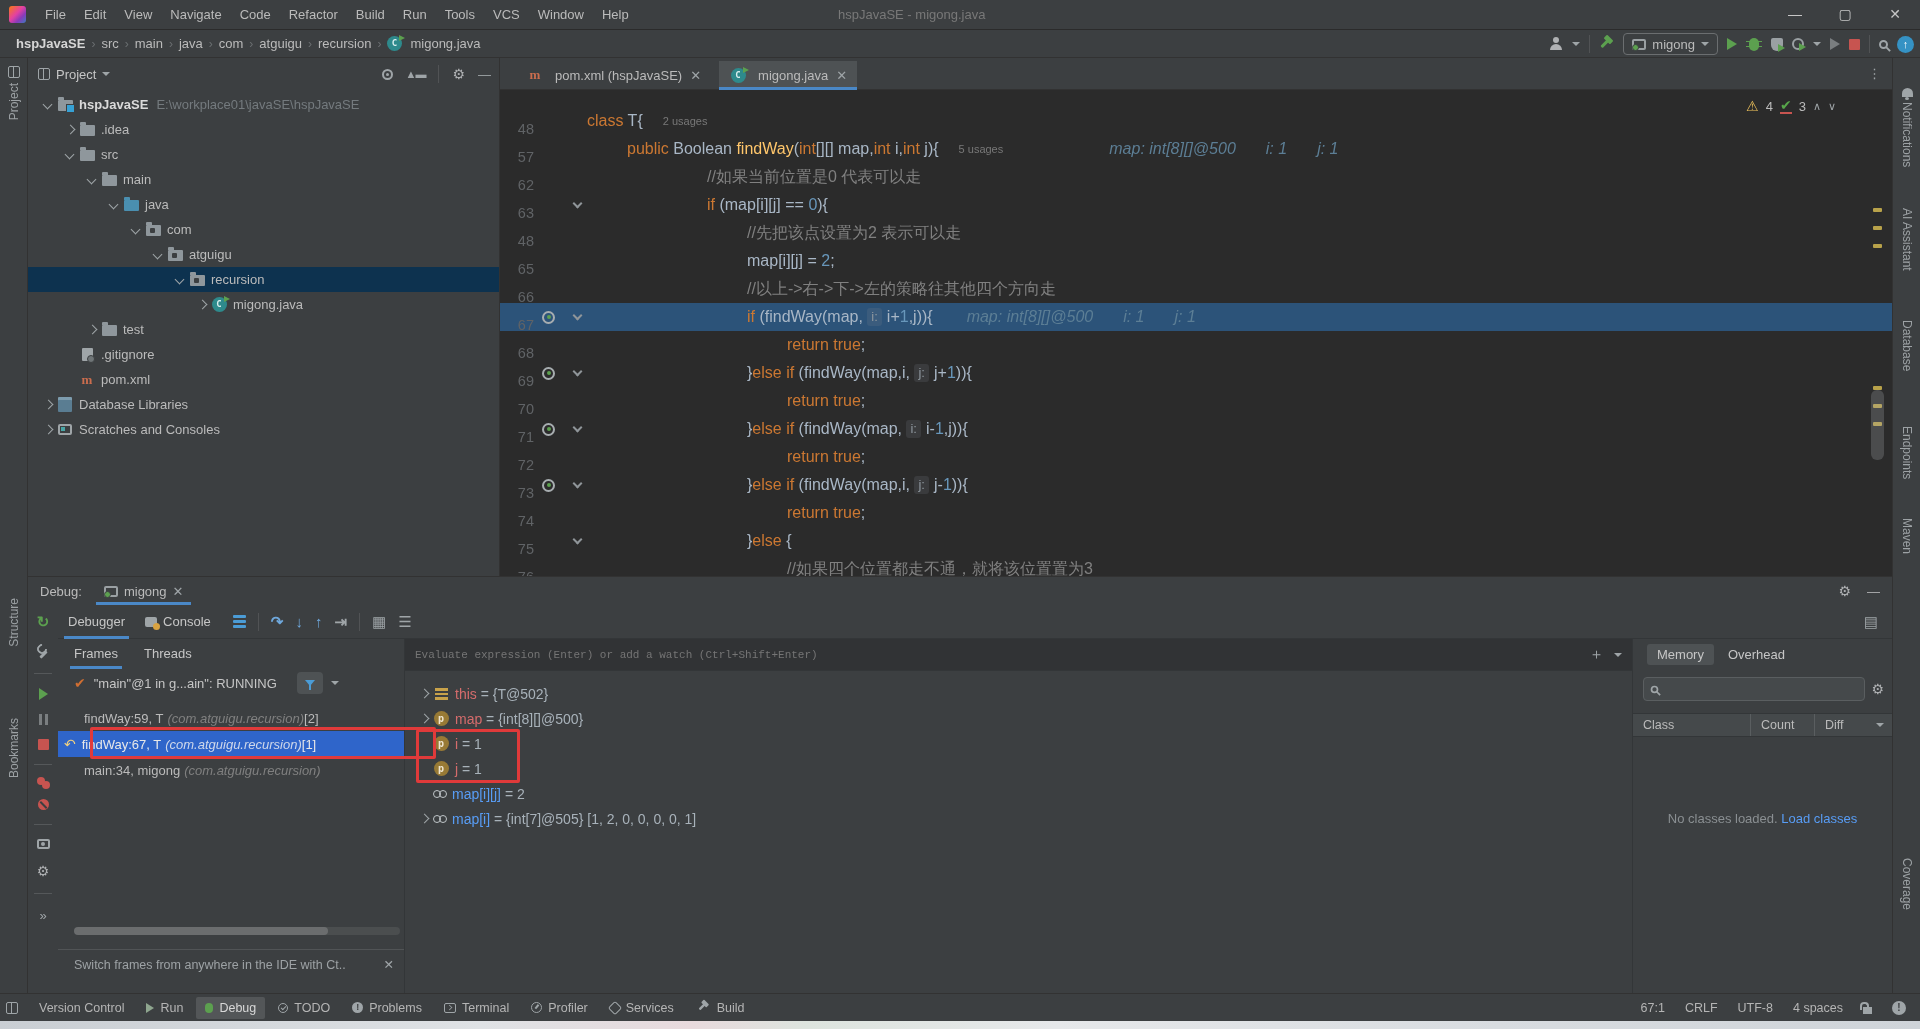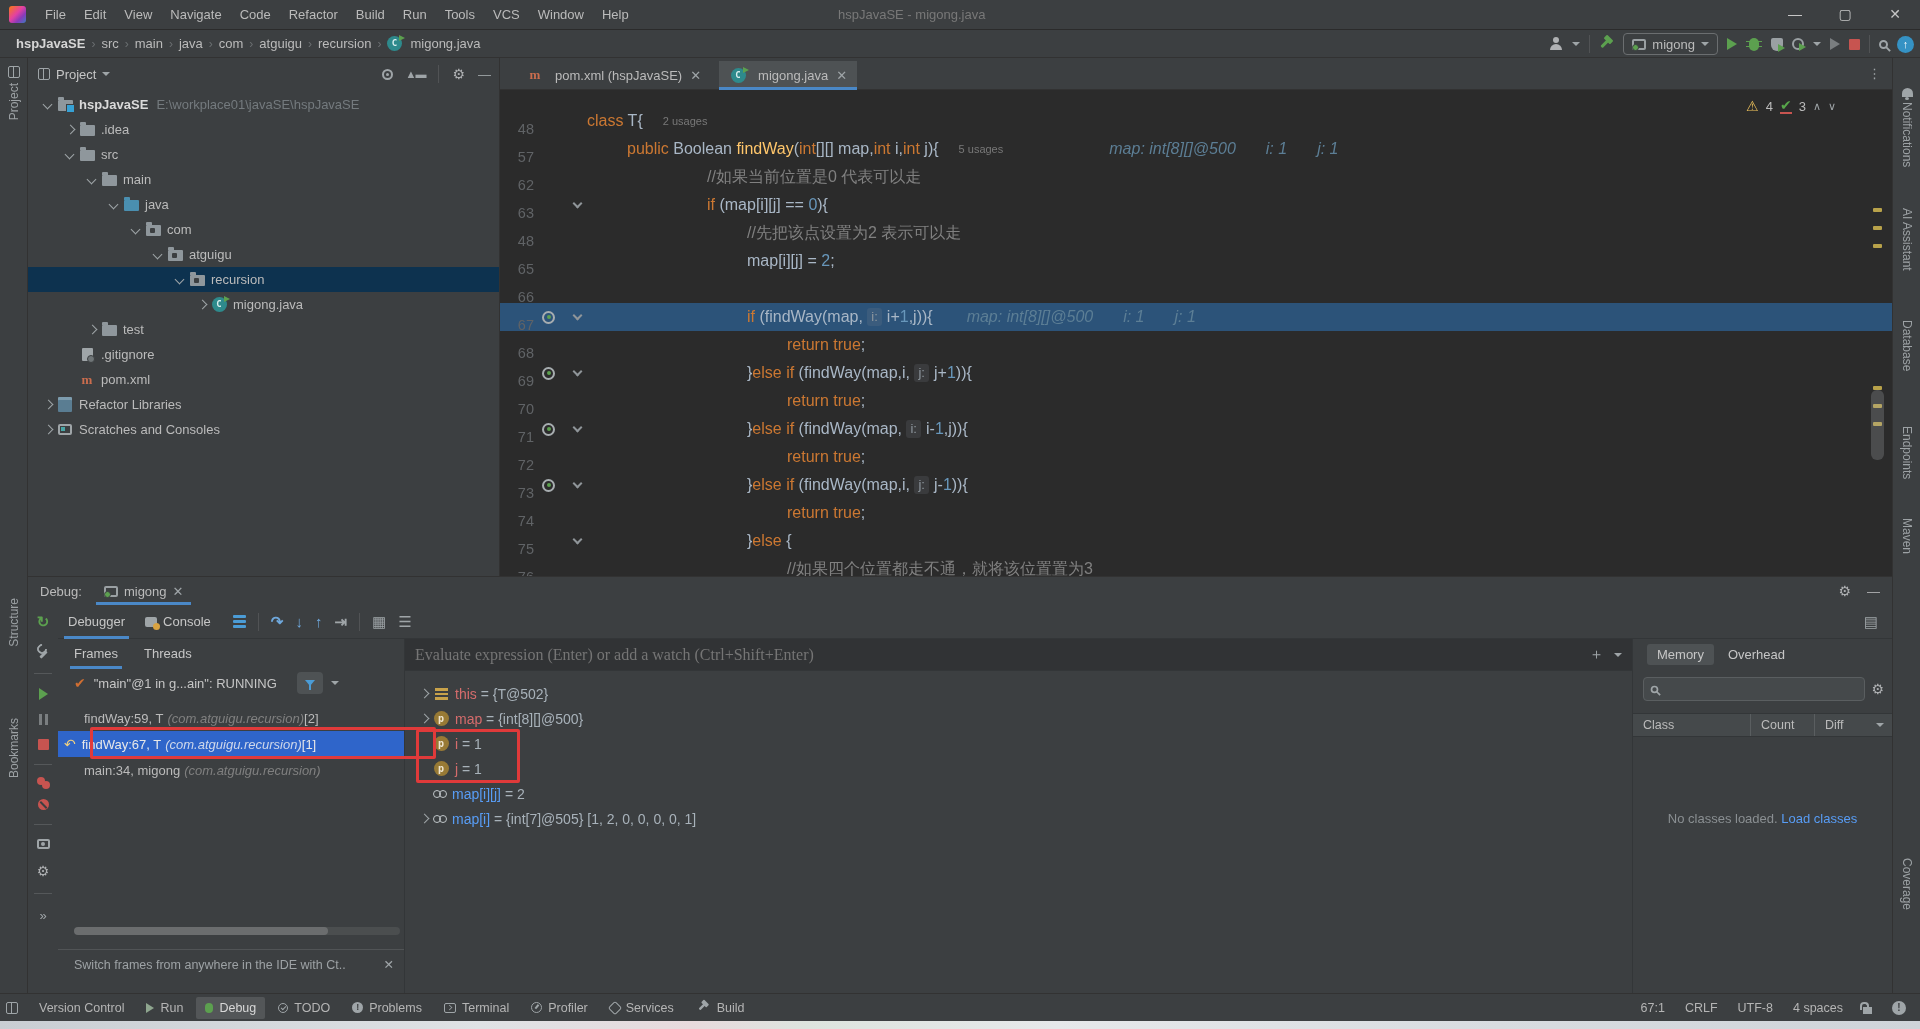--- a/index.html
+++ b/index.html
@@ -182,21 +182,21 @@
   .frame-row{height:26px;display:flex;align-items:center;padding-left:26px;white-space:nowrap;color:#bbb;}
   .frame-row .fr-pkg{color:#808080;font-style:italic;margin-left:4px;}
   .frame-row.sel{background:#2f65ca;color:#e8e8e8;padding-left:6px;}
   .frame-row.sel .fr-pkg{color:#cfd8ea;}
   .fr-arrow{color:#f0d080;margin-right:6px;font-size:14px;}
   .fr-scroll{position:absolute;left:16px;top:288px;width:326px;height:8px;background:rgba(255,255,255,.08);border-radius:4px;}
   .fr-scroll::after{content:"";position:absolute;left:0;top:0;height:8px;width:78%;background:rgba(255,255,255,.18);border-radius:4px;}
   .fr-tip{position:absolute;left:0;right:0;top:310px;height:30px;border-top:1px solid #515456;display:flex;align-items:center;padding:0 10px 0 16px;color:#9da2a5;font-size:12.5px;}
   .fr-tip .close{margin-left:auto;color:#9fa5a8;}
   .eval-row{height:32px;display:flex;align-items:center;border-bottom:1px solid #333638;background:#313335;padding:0 10px;gap:10px;}
-  .eval-input{flex:1;background:transparent;border:none;outline:none;color:#ec4899;font-size:16px;font-family:Liberation Serif, serif;}
+  .eval-input{flex:1;background:transparent;border:none;outline:none;color:#ec4899;font-size:11px;font-family:Liberation Mono, monospace;}
   .eval-plus{color:#9fa5a8;font-size:15px;}
   .var-rows{margin-top:10px;}
   .var-row{height:25px;display:flex;align-items:center;padding-left:12px;font-size:14px;white-space:pre;}
   .var-chev{width:16px;flex:none;position:relative;height:14px;}
   .var-chev.r::after{content:"";position:absolute;left:4px;top:3px;width:6px;height:6px;border-right:1.6px solid #9fa5a8;border-bottom:1.6px solid #9fa5a8;transform:rotate(-45deg);}
   .v-ico{width:16px;height:16px;flex:none;margin-right:6px;display:flex;align-items:center;justify-content:center;}
   .ic-param{width:15px;height:15px;border-radius:50%;background:#987a35;color:#efe6d2;font:bold 10px/15px "DejaVu Sans Mono",monospace;text-align:center;}
   .ic-this{width:13px;height:12px;background:repeating-linear-gradient(#c8a24a 0 2.6px,#3c3f41 2.6px 4.6px);}
   .vname-pink{color:#d56c6c;}
   .vname-blue{color:#589df6;}
@@ -436,21 +436,21 @@
         <div class="tree-row" style="padding-left: 34px;">
           <span class="chev"></span>
           <span class="t-ico ic-maven">m</span>
           <span class="t-label">pom.xml</span>
         </div>
         <div class="tree-row" style="padding-left: 12px;">
           <span class="chev r"></span>
           <span class="t-ico">
             <span class="ic-lib"></span>
           </span>
-          <span class="t-label">Refactor Libraries</span>
+          <span class="t-label">Database Libraries</span>
         </div>
         <div class="tree-row" style="padding-left: 12px;">
           <span class="chev r"></span>
           <span class="t-ico">
             <span class="ic-scratch"></span>
           </span>
           <span class="t-label">Scratches and Consoles</span>
         </div>
       </div>
   </div>
@@ -472,21 +472,21 @@
       </div>
     <span class="tab-more">⋮</span>
     <div class="code">
       <div class="code-lines" id="code-lines">
           <div class="cl"><span class="lnum">48</span><span class="gico"></span><span class="ctext" style="padding-left: 0px;"><span class="s-k">class</span><span class="s-p"> T{</span></span><span class="usages">2 usages</span></div>
           <div class="cl"><span class="lnum">57</span><span class="gico"></span><span class="ctext" style="padding-left: 40px;"><span class="s-k">public</span><span class="s-p"> Boolean </span><span class="s-m">findWay</span><span class="s-p">(</span><span class="s-k">int</span><span class="s-p">[][] map,</span><span class="s-k">int</span><span class="s-p"> i,</span><span class="s-k">int</span><span class="s-p"> j){</span></span><span class="usages">5 usages</span><span class="dbgvals" style="margin-left: 106px;"><span>map: int[8][]@500</span><span>i: 1</span><span>j: 1</span></span></div>
           <div class="cl"><span class="lnum">62</span><span class="gico"></span><span class="ctext" style="padding-left: 120px;"><span class="s-c">//如果当前位置是0 代表可以走</span></span></div>
           <div class="cl"><span class="lnum">63</span><span class="gico"><span class="g-fold"></span></span><span class="ctext" style="padding-left: 120px;"><span class="s-k">if</span><span class="s-p"> (map[i][j] == </span><span class="s-n">0</span><span class="s-p">){</span></span></div>
           <div class="cl"><span class="lnum">48</span><span class="gico"></span><span class="ctext" style="padding-left: 160px;"><span class="s-c">//先把该点设置为2 表示可以走</span></span></div>
           <div class="cl"><span class="lnum">65</span><span class="gico"></span><span class="ctext" style="padding-left: 160px;"><span class="s-p">map[i][j] = </span><span class="s-n">2</span><span class="s-p">;</span></span></div>
-          <div class="cl"><span class="lnum">66</span><span class="gico"></span></div>
+          <div class="cl"><span class="lnum">66</span><span class="gico"></span><span class="ctext" style="padding-left: 160px;"><span class="s-c">//以上-&gt;右-&gt;下-&gt;左的策略往其他四个方向走</span></span></div>
           <div class="cl exec"><span class="lnum">67</span><span class="gico"><span class="g-rec"></span><span class="g-fold"></span></span><span class="ctext" style="padding-left: 160px;"><span class="s-k">if</span><span class="s-p"> (findWay(map, </span><span class="chip">i:</span><span class="s-p">i+</span><span class="s-n">1</span><span class="s-p">,j)){</span></span><span class="dbgvals" style="margin-left: 34px;"><span>map: int[8][]@500</span><span>i: 1</span><span>j: 1</span></span></div>
           <div class="cl"><span class="lnum">68</span><span class="gico"></span><span class="ctext" style="padding-left: 200px;"><span class="s-k">return</span><span class="s-p"> </span><span class="s-k">true</span><span class="s-p">;</span></span></div>
           <div class="cl"><span class="lnum">69</span><span class="gico"><span class="g-rec"></span><span class="g-fold"></span></span><span class="ctext" style="padding-left: 160px;"><span class="s-p">}</span><span class="s-k">else</span><span class="s-p"> </span><span class="s-k">if</span><span class="s-p"> (findWay(map,i, </span><span class="chip">j:</span><span class="s-p">j+</span><span class="s-n">1</span><span class="s-p">)){</span></span></div>
           <div class="cl"><span class="lnum">70</span><span class="gico"></span><span class="ctext" style="padding-left: 200px;"><span class="s-k">return</span><span class="s-p"> </span><span class="s-k">true</span><span class="s-p">;</span></span></div>
           <div class="cl"><span class="lnum">71</span><span class="gico"><span class="g-rec"></span><span class="g-fold"></span></span><span class="ctext" style="padding-left: 160px;"><span class="s-p">}</span><span class="s-k">else</span><span class="s-p"> </span><span class="s-k">if</span><span class="s-p"> (findWay(map, </span><span class="chip">i:</span><span class="s-p">i-</span><span class="s-n">1</span><span class="s-p">,j)){</span></span></div>
           <div class="cl"><span class="lnum">72</span><span class="gico"></span><span class="ctext" style="padding-left: 200px;"><span class="s-k">return</span><span class="s-p"> </span><span class="s-k">true</span><span class="s-p">;</span></span></div>
           <div class="cl"><span class="lnum">73</span><span class="gico"><span class="g-rec"></span><span class="g-fold"></span></span><span class="ctext" style="padding-left: 160px;"><span class="s-p">}</span><span class="s-k">else</span><span class="s-p"> </span><span class="s-k">if</span><span class="s-p"> (findWay(map,i, </span><span class="chip">j:</span><span class="s-p">j-</span><span class="s-n">1</span><span class="s-p">)){</span></span></div>
           <div class="cl"><span class="lnum">74</span><span class="gico"></span><span class="ctext" style="padding-left: 200px;"><span class="s-k">return</span><span class="s-p"> </span><span class="s-k">true</span><span class="s-p">;</span></span></div>
           <div class="cl"><span class="lnum">75</span><span class="gico"><span class="g-fold"></span></span><span class="ctext" style="padding-left: 160px;"><span class="s-p">}</span><span class="s-k">else</span><span class="s-p"> {</span></span></div>
           <div class="cl"><span class="lnum">76</span><span class="gico"></span><span class="ctext" style="padding-left: 200px;"><span class="s-c">//如果四个位置都走不通，就将该位置置为3</span></span></div>

